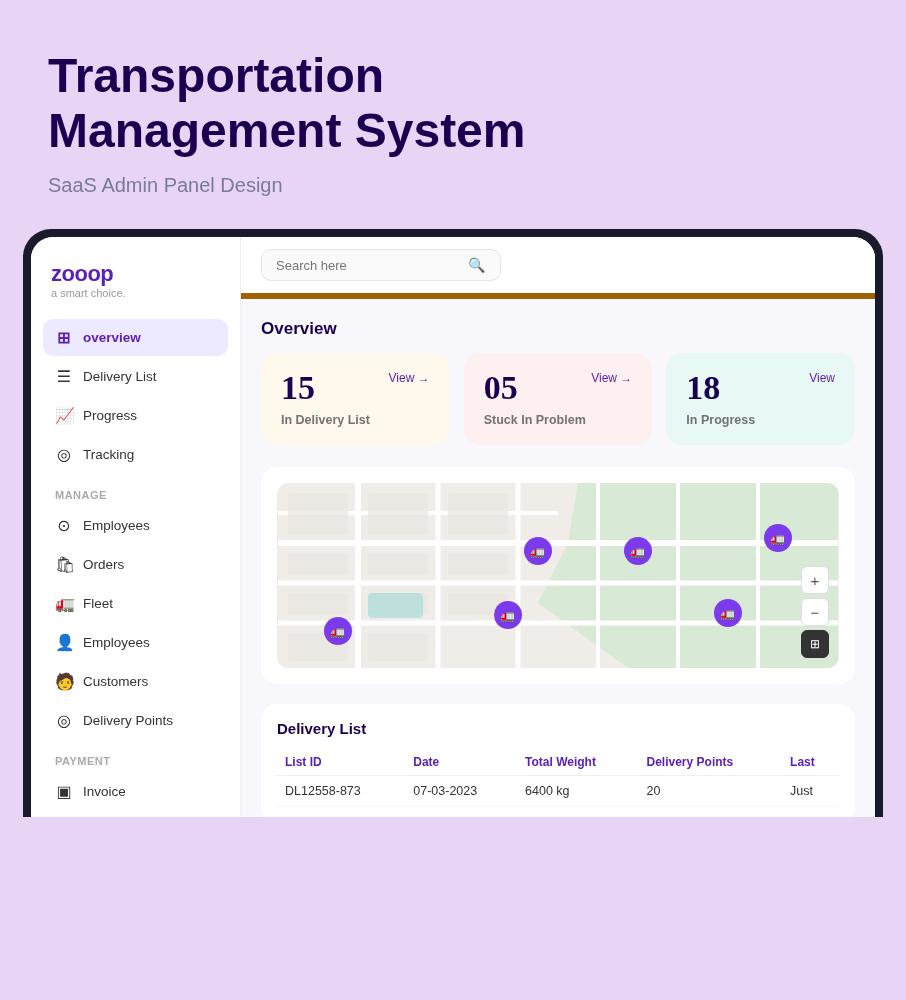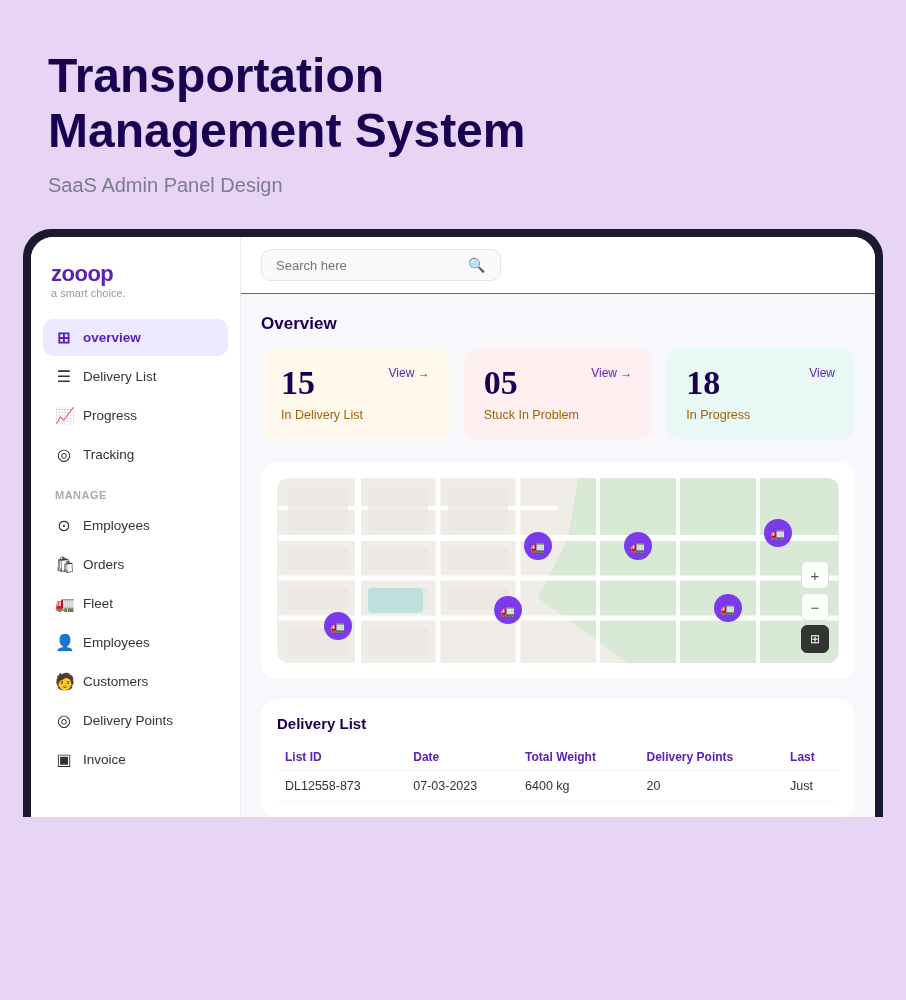--- a/index.html
+++ b/index.html
@@ -121,21 +121,21 @@
       flex: 1;
       overflow: hidden;
       display: flex;
       flex-direction: column;
       background: #f8f7fc;
     }
 
     
     .topbar {
       background: #fff;
-      border-bottom: 1px solid #a16207;
+      border-bottom: 6px solid #a16207;
       padding: 12px 20px;
       display: flex;
       align-items: center;
     }
 
     .search-box {
       display: flex;
       align-items: center;
       border: 1px solid #e5e5e5;
       border-radius: 10px;
@@ -206,21 +206,22 @@
       color: #5b21b6;
       cursor: pointer;
       display: flex;
       align-items: center;
       gap: 2px;
       font-weight: 500;
     }
 
     .stat-label {
       font-size: 12.5px;
-      color: #a16207;
+      color: #737373;
+      font-weight: bold;
     }
 
     
     .map-section {
       background: #fff;
       border-radius: 16px;
       padding: 16px;
       margin-bottom: 20px;
     }
 
@@ -381,20 +382,21 @@
         </div>
         <div class="nav-item">
           <span class="nav-item-icon">🧑</span>
           <span>Customers</span>
         </div>
         <div class="nav-item">
           <span class="nav-item-icon">◎</span>
           <span>Delivery Points</span>
         </div>
 
+        <div class="nav-section-label">Payment</div>
         <div class="nav-item">
           <span class="nav-item-icon">▣</span>
           <span>Invoice</span>
         </div>
       </div>
 
       <div class="main-content">
 
         <div class="topbar">
           <div class="search-box">

